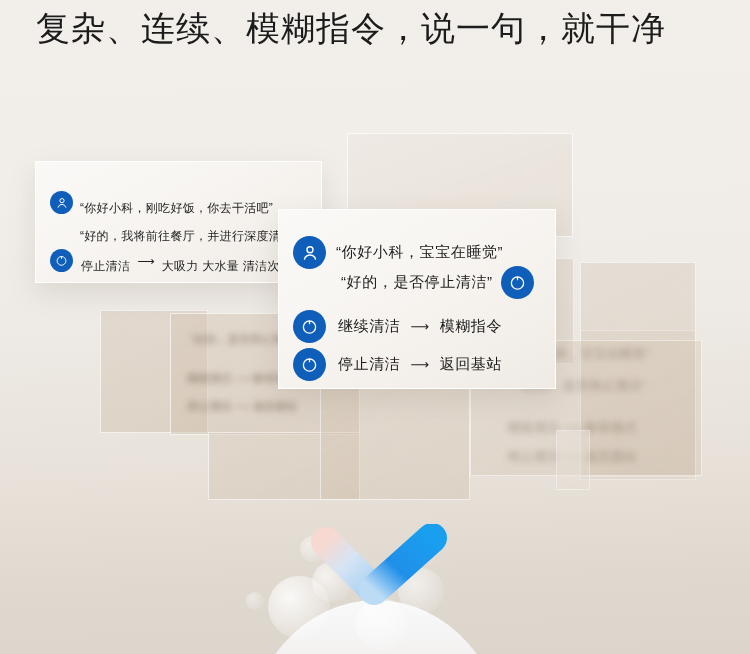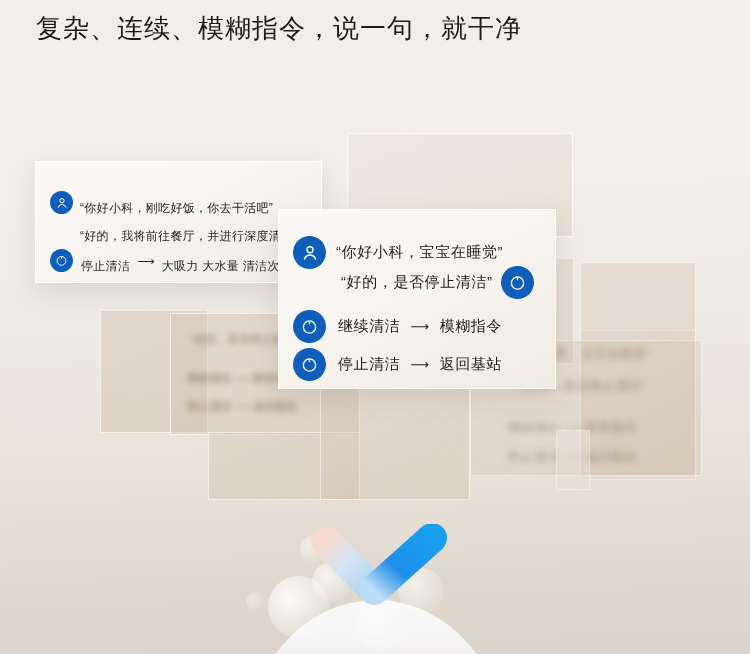--- a/index.html
+++ b/index.html
@@ -20,21 +20,21 @@
         #e8e2da 70%,
         #ded8cf 88%,
         #dcd5cc 100%);
   }
 
   
   .headline {
     position: absolute;
     left: 36px;
     top: 8px;
-    font-size: 26px;
+    font-size: 34px;
     line-height: 40px;
     letter-spacing: 1px;
     color: #1c1c1c;
     font-weight: 400;
     white-space: nowrap;
   }
 
   
   .stage {
     position: absolute;

